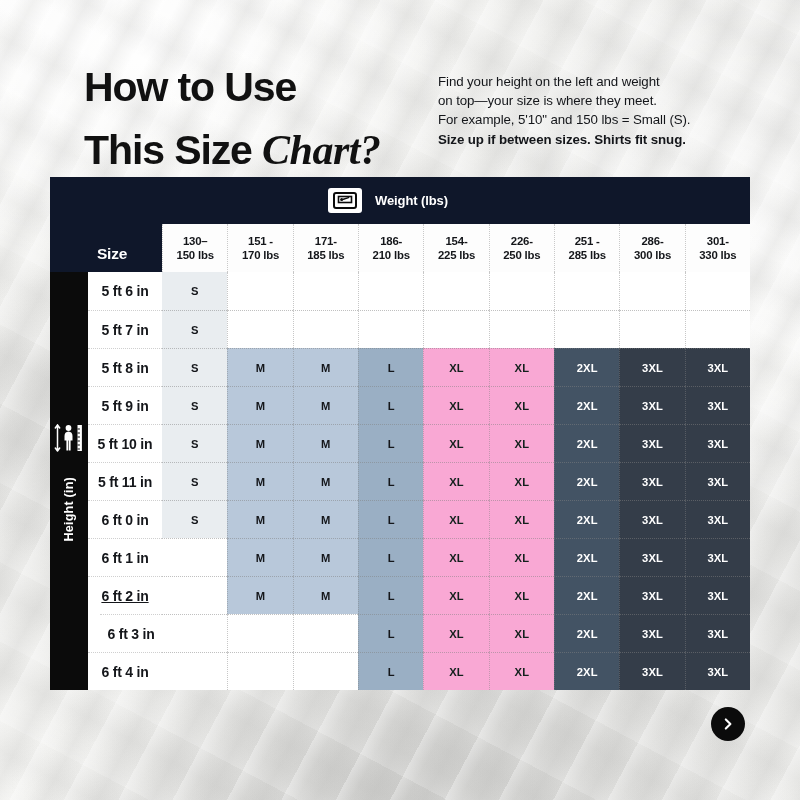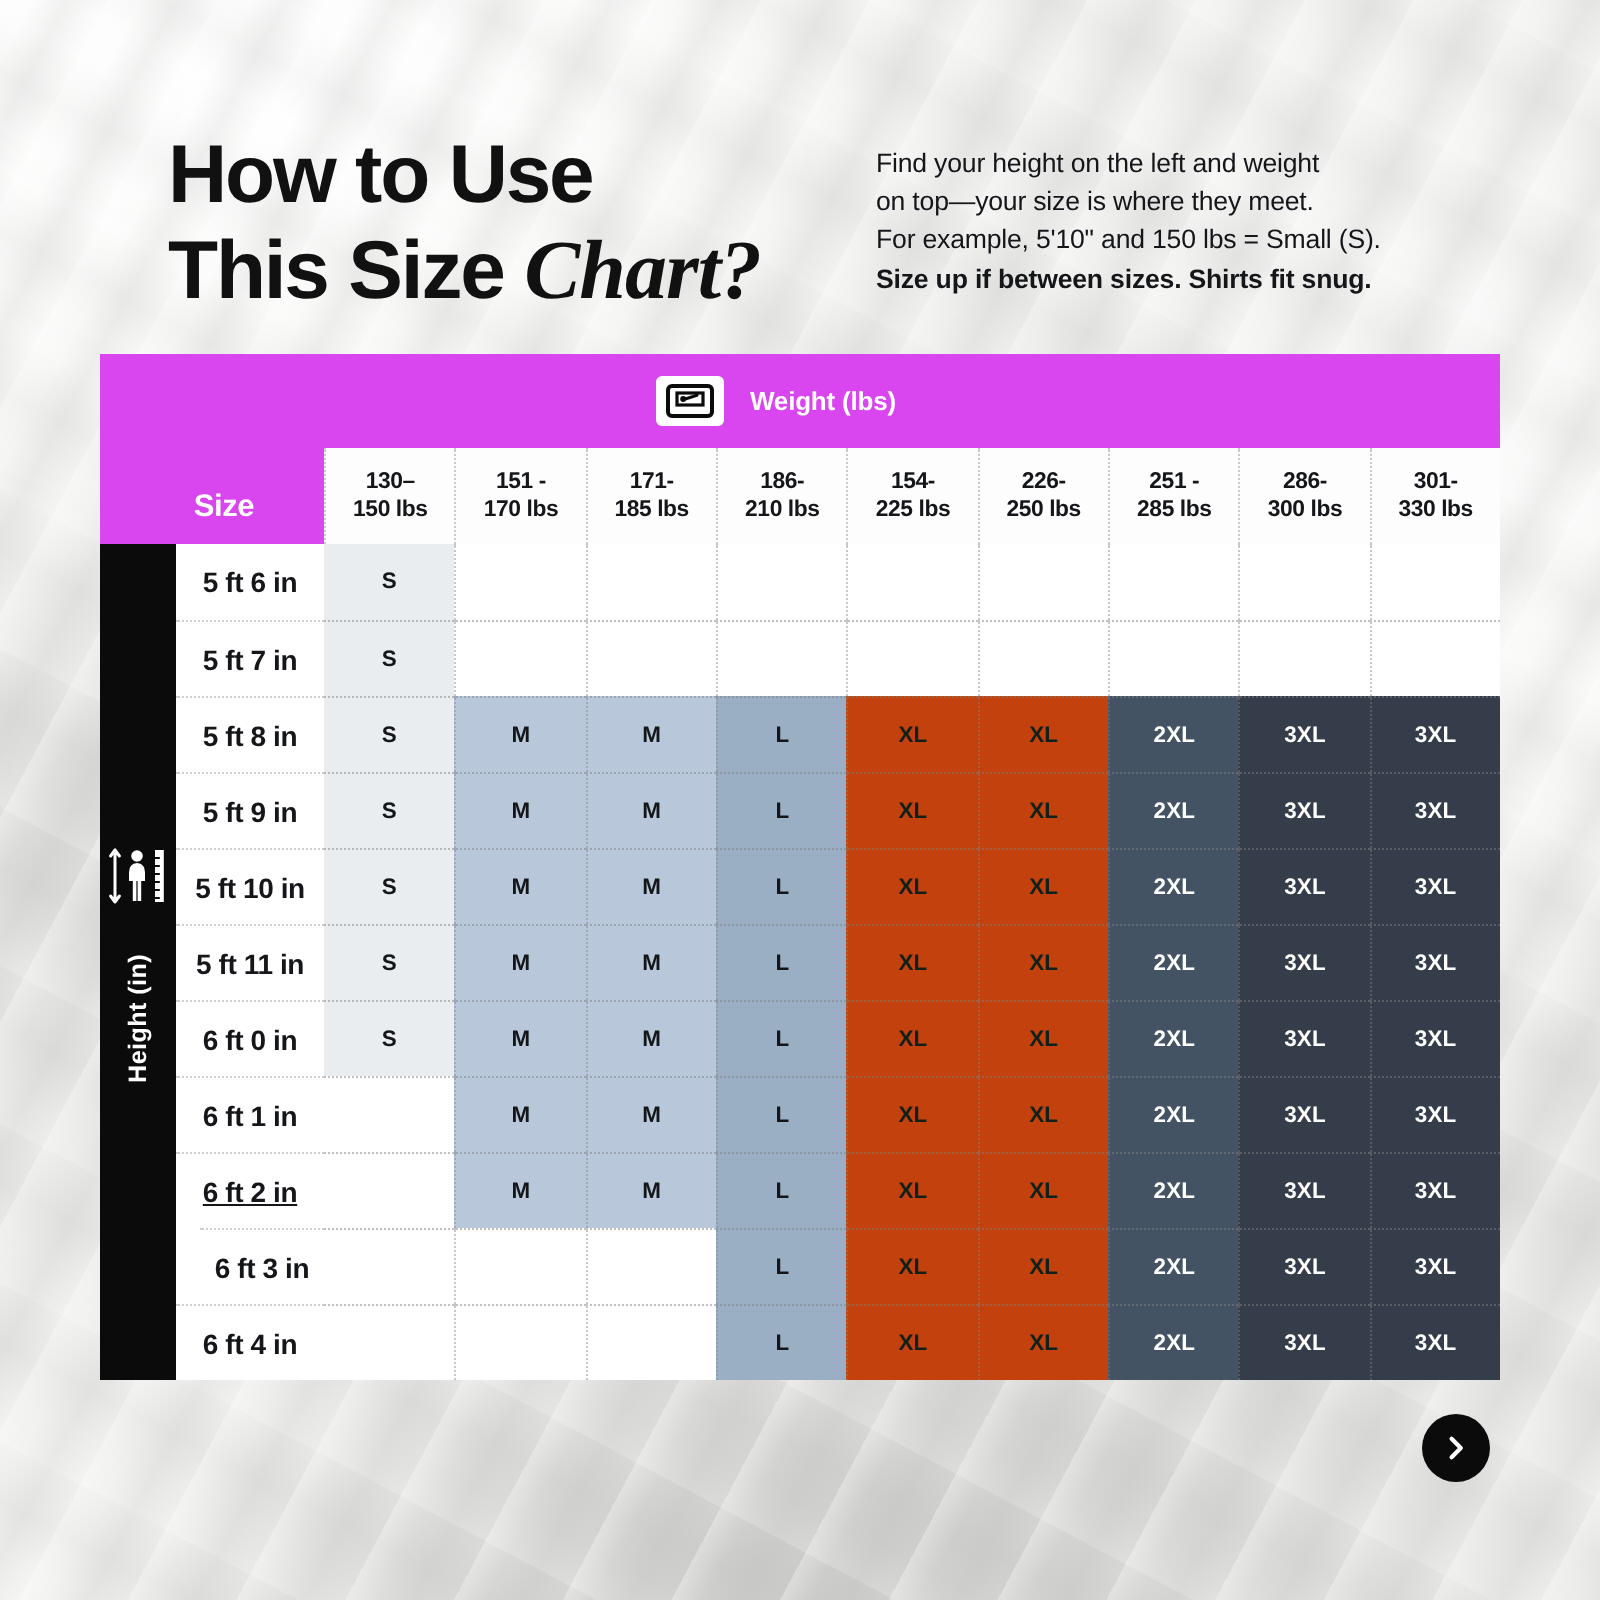--- a/index.html
+++ b/index.html
@@ -45,21 +45,21 @@
     line-height: 1.0;
     color: #111111;
   }
   .headline .line {
     font-size: 41px;
     font-weight: 700;
     letter-spacing: -1.1px;
     white-space: nowrap;
     display: block;
   }
-  .headline .line2 { margin-top: 7px; }
+  .headline .line2 { margin-top: 21px; }
   .headline .ital {
     font-family: "Liberation Serif", serif;
     font-style: italic;
     font-weight: 700;
     letter-spacing: -0.5px;
     font-size: 42px;
   }
 
   .blurb {
     position: absolute;
@@ -85,21 +85,21 @@
 
   .grid {
     position: absolute;
     inset: 0;
     display: grid;
     grid-template-columns: 38px 74px repeat(9, 1fr);
     grid-template-rows: 47px 48px repeat(11, 1fr);
   }
 
   
-  .blk { background: #d946ef; }
+  .blk { background: #0f172a; }
 
   .corner-size {
     grid-column: 1 / span 2;
     grid-row: 1 / span 2;
     display: flex;
     align-items: flex-end;
     justify-content: center;
     padding-bottom: 9px;
     color: #ffffff;
     font-size: 15.5px;
@@ -197,21 +197,21 @@
     border-left: 1px dotted rgba(130,130,130,0.45);
     box-sizing: border-box;
   }
   .cell.rtop { border-top: none; }
   .cell.cfirst { border-left: none; }
 
   .sz-empty { background: #ffffff; color: transparent; }
   .sz-S  { background: #e9edf0; color: #14161a; }
   .sz-M  { background: #b8c8da; color: #14161a; }
   .sz-L  { background: #9aafc4; color: #14161a; }
-  .sz-XL { background: #c2410c; color: #12201c; }
+  .sz-XL { background: #f9a8d4; color: #12201c; }
   .sz-2XL{ background: #435364; color: #ffffff; }
   .sz-3XL{ background: #343d49; color: #ffffff; }
 
   
   #next-btn {
     position: absolute;
     left: 711px;
     top: 707px;
     width: 34px;
     height: 34px;

